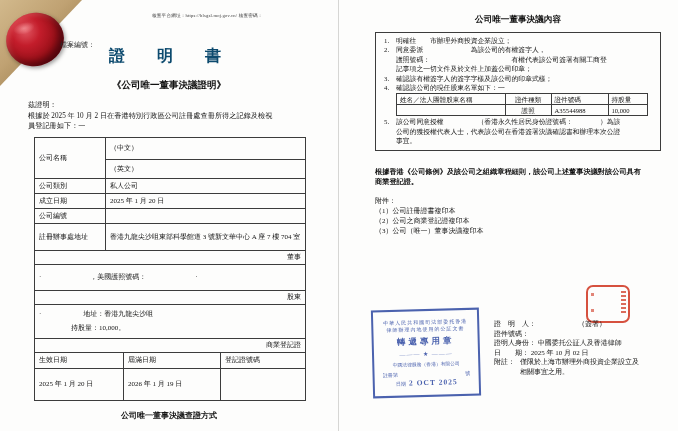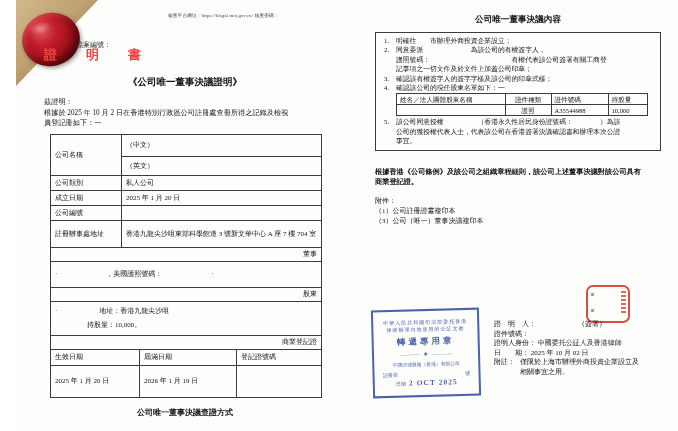--- a/index.html
+++ b/index.html
@@ -3,39 +3,39 @@
 <meta charset="utf-8">
 <style>
   html,body{margin:0;padding:0;}
   body{
     width:678px;height:431px;overflow:hidden;background:#c9c9c9;
     font-family:"Liberation Serif","DejaVu Serif",serif;
     color:#1c1c1c;-webkit-font-smoothing:antialiased;
   }
   .canvas{position:relative;width:678px;height:431px;background:#ffffff;}
   .page{position:absolute;top:0;height:431px;background:#fdfdfc;}
-  .page-left{left:16px;width:338px;border-right:1px solid #d6d6d4;}
+  .page-left{left:0;width:338px;border-right:1px solid #d6d6d4;}
   .page-right{left:339px;width:339px;}
 
   
   .corner-fold{position:absolute;left:0;top:0;width:82px;height:86px;
     background:linear-gradient(135deg,#d2b98c 0%,#c0a273 40%,#9d7f4e 78%,#8a6e41 100%);
     clip-path:polygon(0 0,100% 0,0 100%);}
   .wax-seal{position:absolute;left:6px;top:13px;width:58px;height:53px;border-radius:50%;
     transform:rotate(-14deg);
     background:radial-gradient(ellipse at 38% 30%,#e05560 0%,#c31d2b 28%,#9a1019 60%,#74101d 84%,#5e0c15 100%);
     box-shadow:inset -4px -5px 7px rgba(55,0,6,.65),inset 2px 3px 5px rgba(255,130,130,.4),1px 2px 4px rgba(0,0,0,.4);}
   .wax-seal:after{content:"";position:absolute;left:10px;top:7px;width:22px;height:12px;border-radius:50%;
     background:radial-gradient(ellipse,rgba(255,180,180,.55) 0%,rgba(255,180,180,0) 70%);}
 
   .header-note{position:absolute;left:152px;top:13px;font-size:4.6px;color:#3a3a3a;letter-spacing:.2px;white-space:nowrap;}
   .file-no{position:absolute;left:60px;top:40px;font-size:7px;color:#2a2a2a;}
 
   .lp-inner{position:absolute;left:28px;top:46px;width:282px;}
-  .doc-title{text-align:left;font-size:13px;font-weight:bold;letter-spacing:8px;color:#ef4444;}
+  .doc-title{text-align:center;font-size:16px;font-weight:bold;letter-spacing:8px;color:#0c4a6e;}
   .doc-subtitle{text-align:center;font-size:9.5px;font-weight:bold;margin-top:12px;color:#111;}
   .intro{margin-top:8px;font-size:7.2px;line-height:10.5px;color:#141414;}
   .intro .r{text-align:right;}
 
   table{border-collapse:collapse;}
   .main-table{margin-top:5px;margin-left:6px;width:272px;font-size:7px;color:#141414;}
   .main-table td{border:1px solid #3c3c3c;padding:1px 4px;vertical-align:middle;}
   .main-table td.lbl{width:62px;}
   .h20{height:19px}.h17{height:16px}.h14{height:12px}.h26{height:24px}
   .sec{text-align:right;font-weight:normal;height:11px;}
@@ -225,20 +225,21 @@
       </div>
 
       <div class="legal">
         <div>根據香港《公司條例》及該公司之組織章程細則，該公司上述董事決議對該公司具有</div>
         <div>商業登記證。</div>
       </div>
 
       <div class="attach">
         <div>附件：</div>
         <div>（1）公司註冊證書複印本</div>
+        <div>（2）公司之商業登記證複印本</div>
         <div>（3）公司（唯一）董事決議複印本</div>
       </div>
     </div>
 
     <div class="bstamp">
       <div class="bs-l1">中華人民共和國司法部委托香港</div>
       <div class="bs-l1">律師辦理內地使用的公証文書</div>
       <div class="bs-name">轉遞專用章</div>
       <div class="bs-star">——— ★ ———</div>
       <div class="bs-co">中國法律服務（香港）有限公司</div>

